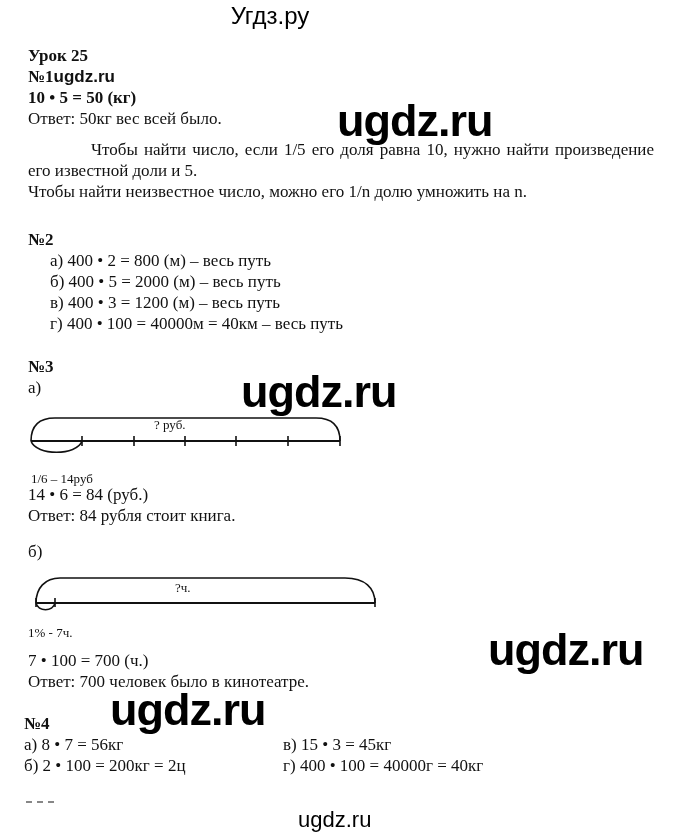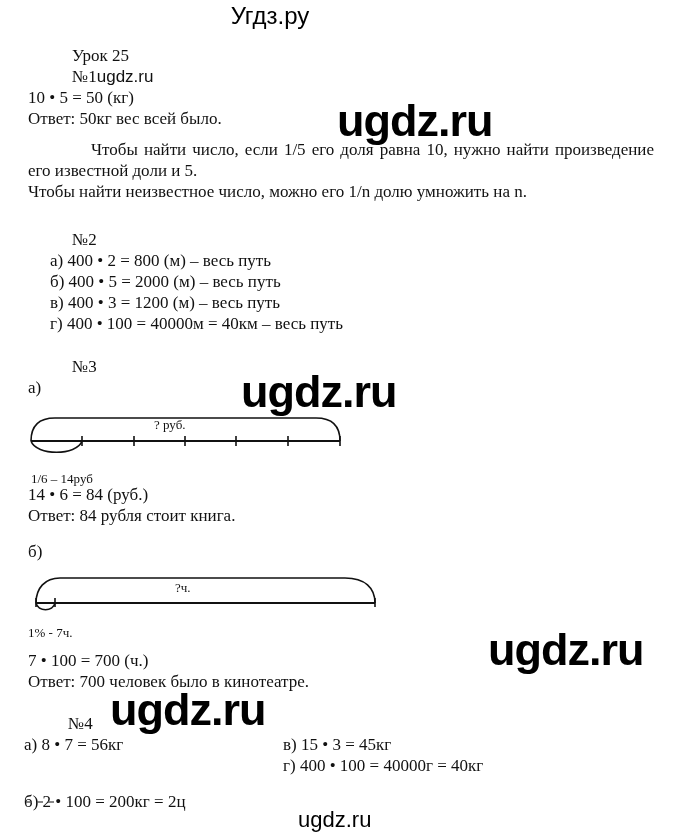--- a/index.html
+++ b/index.html
@@ -1,42 +1,42 @@
 <!DOCTYPE html>
 <html><head>
 <meta charset="utf-8">
 <style>
   html, body { margin: 0; padding: 0; background: #ffffff; }
   body { width: 680px; height: 839px; position: relative; overflow: hidden; color: #111; }
   .site-title { position: absolute; left: 0; width: 540px; top: 2px; text-align: center;
     font-family: "Liberation Sans", sans-serif; font-size: 24px; font-weight: normal; color: #000; }
   .doc { font-family: "Liberation Serif", serif; font-size: 17px; line-height: 21px; color: #111; }
   .t { position: absolute; white-space: nowrap; }
-  .b { font-weight: normal; margin-left: 44px; }
+  .b { font-weight: bold; }
   .wm { position: absolute; font-family: "Liberation Sans", sans-serif; font-weight: bold; color: #000; white-space: nowrap; letter-spacing: -1px; }
   .wm-big { font-size: 45px; }
   .wm-small { font-size: 22px; font-weight: normal; letter-spacing: 0; }
   .para { position: absolute; left: 28px; width: 626px; text-align: justify; text-indent: 63px; }
   .sm { font-size: 13px; margin-top: 12px; }
   .frag { position: absolute; left: 26px; top: 801px; width: 28px; height: 4px;
     border-top: 2px dashed #555; opacity: .7; }
   svg { position: absolute; left: 0; top: 0; }
 </style>
 </head>
 <body>
 
 <div class="site-title">Угдз.ру</div>
 
 <div class="doc">
   <div class="t b" style="left:28px;top:45px;">Урок 25</div>
 
   <div class="t b" style="left:28px;top:66px;">
     <span>№1</span><span style="font-family:'Liberation Sans',sans-serif;font-size:17px;">ugdz.ru</span>
   </div>
-  <div class="t" style="left:28px;top:87px;">10 • 5 = 50 (кг)</div>
+  <div class="t" style="left:28px;top:87px;font-weight:bold;">10 • 5 = 50 (кг)</div>
   <div class="t" style="left:28px;top:108px;">Ответ: 50кг вес всей было.</div>
   <div class="para" style="top:139px;">Чтобы найти число, если 1/5 его доля равна 10, нужно найти произведение его известной доли и 5.</div>
   <div class="t" style="left:28px;top:181px;">Чтобы найти неизвестное число, можно его 1/n долю умножить на n.</div>
 
   <div class="t b" style="left:28px;top:229px;">№2</div>
   <div class="t" style="left:50px;top:250px;">а) 400 • 2 = 800 (м) – весь путь</div>
   <div class="t" style="left:50px;top:271px;">б) 400 • 5 = 2000 (м) – весь путь</div>
   <div class="t" style="left:50px;top:292px;">в) 400 • 3 = 1200 (м) – весь путь</div>
   <div class="t" style="left:50px;top:313px;">г) 400 • 100 = 40000м = 40км – весь путь</div>
 
@@ -48,21 +48,21 @@
   <div class="t" style="left:28px;top:505px;">Ответ: 84 рубля стоит книга.</div>
 
   <div class="t" style="left:28px;top:541px;">б)</div>
   <div class="t sm" style="left:175px;top:565px;">?ч.</div>
   <div class="t sm" style="left:28px;top:610px;">1% - 7ч.</div>
   <div class="t" style="left:28px;top:650px;">7 • 100 = 700 (ч.)</div>
   <div class="t" style="left:28px;top:671px;">Ответ: 700 человек было в кинотеатре.</div>
 
   <div class="t b" style="left:24px;top:713px;">№4</div>
   <div class="t" style="left:24px;top:734px;">а) 8 • 7 = 56кг</div>
-  <div class="t" style="left:24px;top:791px;">б) 2 • 100 = 200кг = 2ц</div>
+  <div class="t" style="left:24px;top:755px;">б) 2 • 100 = 200кг = 2ц</div>
   <div class="t" style="left:283px;top:734px;">в) 15 • 3 = 45кг</div>
   <div class="t" style="left:283px;top:755px;text-align:right;">г) 400 • 100 = 40000г = 40кг</div>
 </div>
 
 <div class="frag"></div>
 
 <svg width="680" height="839">
   <g stroke="#111" fill="none" stroke-width="1.6">
     <line x1="31" y1="441" x2="340" y2="441" stroke-width="2"></line>
     <line x1="82" y1="436" x2="82" y2="446"></line>

